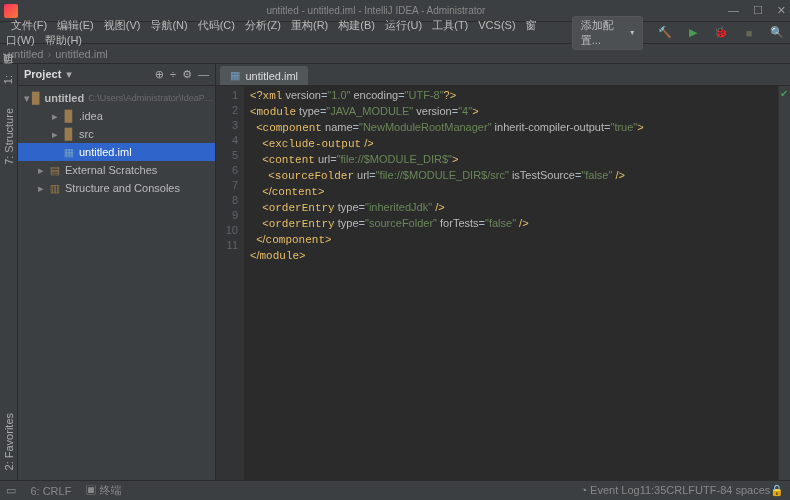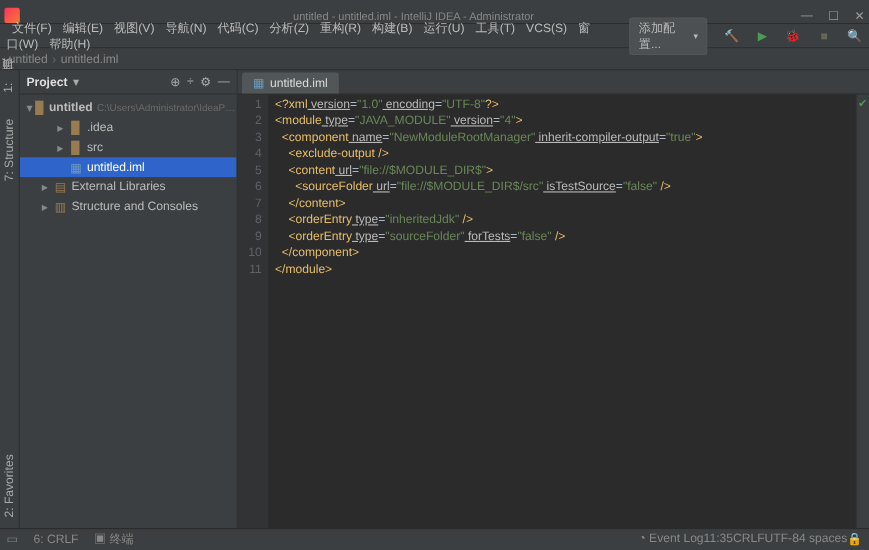--- a/index.html
+++ b/index.html
@@ -1,17 +1,17 @@
 <!DOCTYPE html>
 <html><head>
 <meta charset="utf-8">
 <style>
 * { margin: 0; padding: 0; box-sizing: border-box; font-family: "Segoe UI", Arial, sans-serif; }
 body { width: 790px; height: 500px; background: #3c3f41; color: #bbb; font-size: 11px; overflow: hidden; }
-.titlebar { height: 22px; background: #3c3f41; display: flex; align-items: flex-end; padding: 0 4px; border-bottom: 1px solid #2b2b2b; }
+.titlebar { height: 22px; background: #3c3f41; display: flex; align-items: center; padding: 0 4px; border-bottom: 1px solid #2b2b2b; }
 .titlebar .logo { width: 14px; height: 14px; background: linear-gradient(135deg, #fe315d, #f27d35); border-radius: 2px; margin-right: 6px; }
 .titlebar .title { flex: 1; text-align: center; color: #888; font-size: 10px; }
 .titlebar .win-btns { display: flex; gap: 14px; color: #999; }
 .menubar { height: 22px; display: flex; align-items: center; padding: 0 6px; gap: 15px; background: #3c3f41; border-bottom: 1px solid #2b2b2b; }
 .menubar .mi { padding: 2px 5px; color: #bbb; cursor: pointer; }
 .menubar .spacer { flex: 1; }
 .menubar .run-config { background: #4c5052; border: 1px solid #555; padding: 1px 8px; border-radius: 3px; color: #bbb; display: flex; align-items: center; gap: 4px; }
 .menubar .ticon { width: 14px; height: 14px; display: inline-flex; align-items: center; justify-content: center; color: #888; }
 .breadcrumb { height: 20px; display: flex; align-items: center; padding: 0 8px; background: #3c3f41; border-bottom: 1px solid #2b2b2b; color: #888; gap: 4px; }
 .breadcrumb .sep { color: #666; }
@@ -31,22 +31,22 @@
 .tree-row .ticon { width: 14px; margin-right: 3px; text-align: center; }
 .tree-row .hint { color: #6a6a6a; margin-left: 4px; font-size: 9px; overflow: hidden; text-overflow: ellipsis; }
 .folder-icon { color: #9a7b4f; }
 .file-icon { color: #6e9cbe; }
 .editor { flex: 1; display: flex; flex-direction: column; background: #2b2b2b; }
 .editor-tabs { height: 22px; display: flex; align-items: flex-end; background: #3c3f41; border-bottom: 1px solid #2b2b2b; padding-left: 4px; }
 .editor-tab { background: #515658; padding: 3px 10px; color: #ddd; border-top-left-radius: 3px; border-top-right-radius: 3px; display: flex; align-items: center; gap: 5px; }
 .editor-body { flex: 1; display: flex; font-family: "Consolas", "Courier New", monospace; font-size: 11px; position: relative; }
 .gutter { width: 28px; background: #313335; color: #606366; text-align: right; padding: 2px 6px 0 0; line-height: 15px; }
 .code { flex: 1; padding: 2px 6px 0 6px; color: #a9b7c6; line-height: 15px; white-space: pre; }
-.code .tag { color: #e8bf6a; }
-.code .attr { color: #bababa; text-decoration: underline; }
+.code .tag { color: #e8bf6a; font-family: Liberation Mono, monospace; }
+.code .attr { color: #bababa; }
 .code .str { color: #6a8759; }
 .code .brkt { color: #e8bf6a; }
 .right-gutter { width: 12px; background: #3c3f41; border-left: 1px solid #313335; position: relative; }
 .right-gutter .ok { position: absolute; top: 2px; left: 1px; color: #499c54; font-size: 10px; }
 .statusbar { height: 20px; background: #3c3f41; border-top: 1px solid #2b2b2b; display: flex; align-items: center; padding: 0 6px; color: #888; gap: 14px; }
 .statusbar .right { margin-left: auto; display: flex; gap: 0; }
 </style>
 </head>
 <body>
 
@@ -116,21 +116,21 @@
             <span>src</span>
           </div>
           <div class="tree-row selected" style="padding-left: 34px;">
             <span class="twisty"></span>
             <span class="ticon file-icon">▦</span>
             <span>untitled.iml</span>
           </div>
           <div class="tree-row" style="padding-left: 20px;">
             <span class="twisty">▸</span>
             <span class="ticon folder-icon">▤</span>
-            <span>External Libraries</span>
+            <span>External Scratches</span>
           </div>
           <div class="tree-row" style="padding-left: 20px;">
             <span class="twisty">▸</span>
             <span class="ticon folder-icon">▥</span>
             <span>Structure and Consoles</span>
           </div>
         </div>
     </div>
   </div>
 

